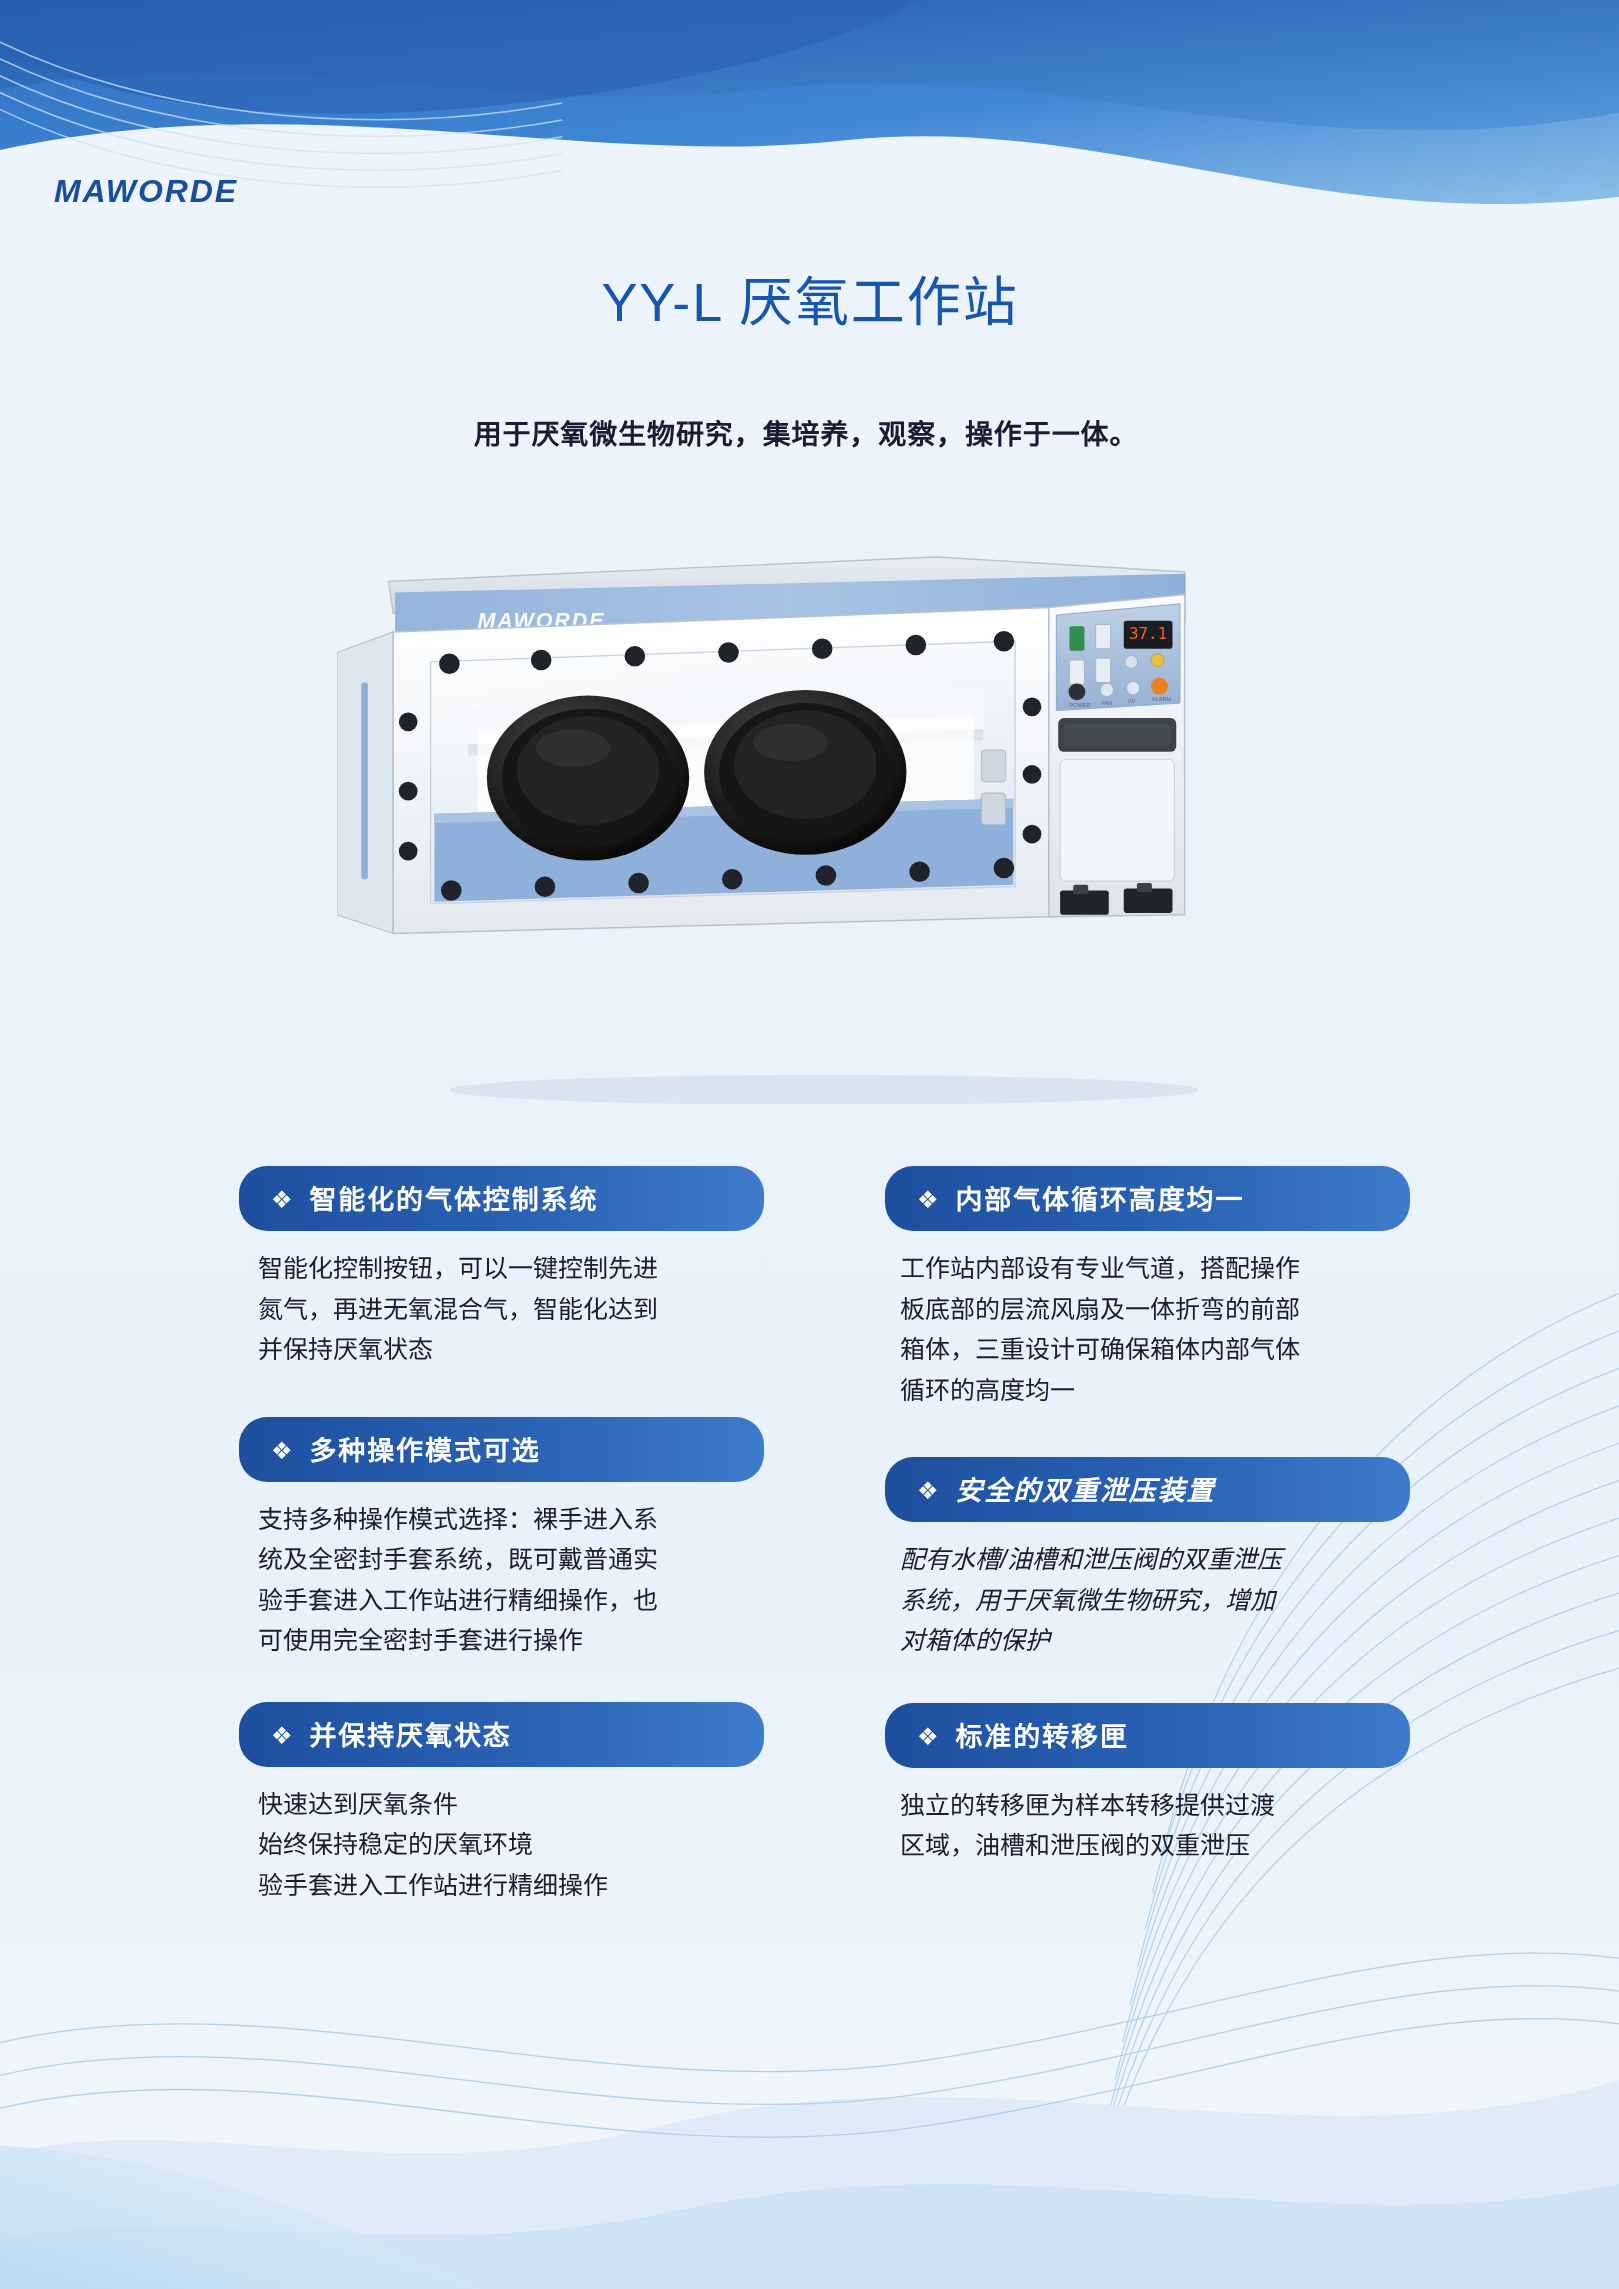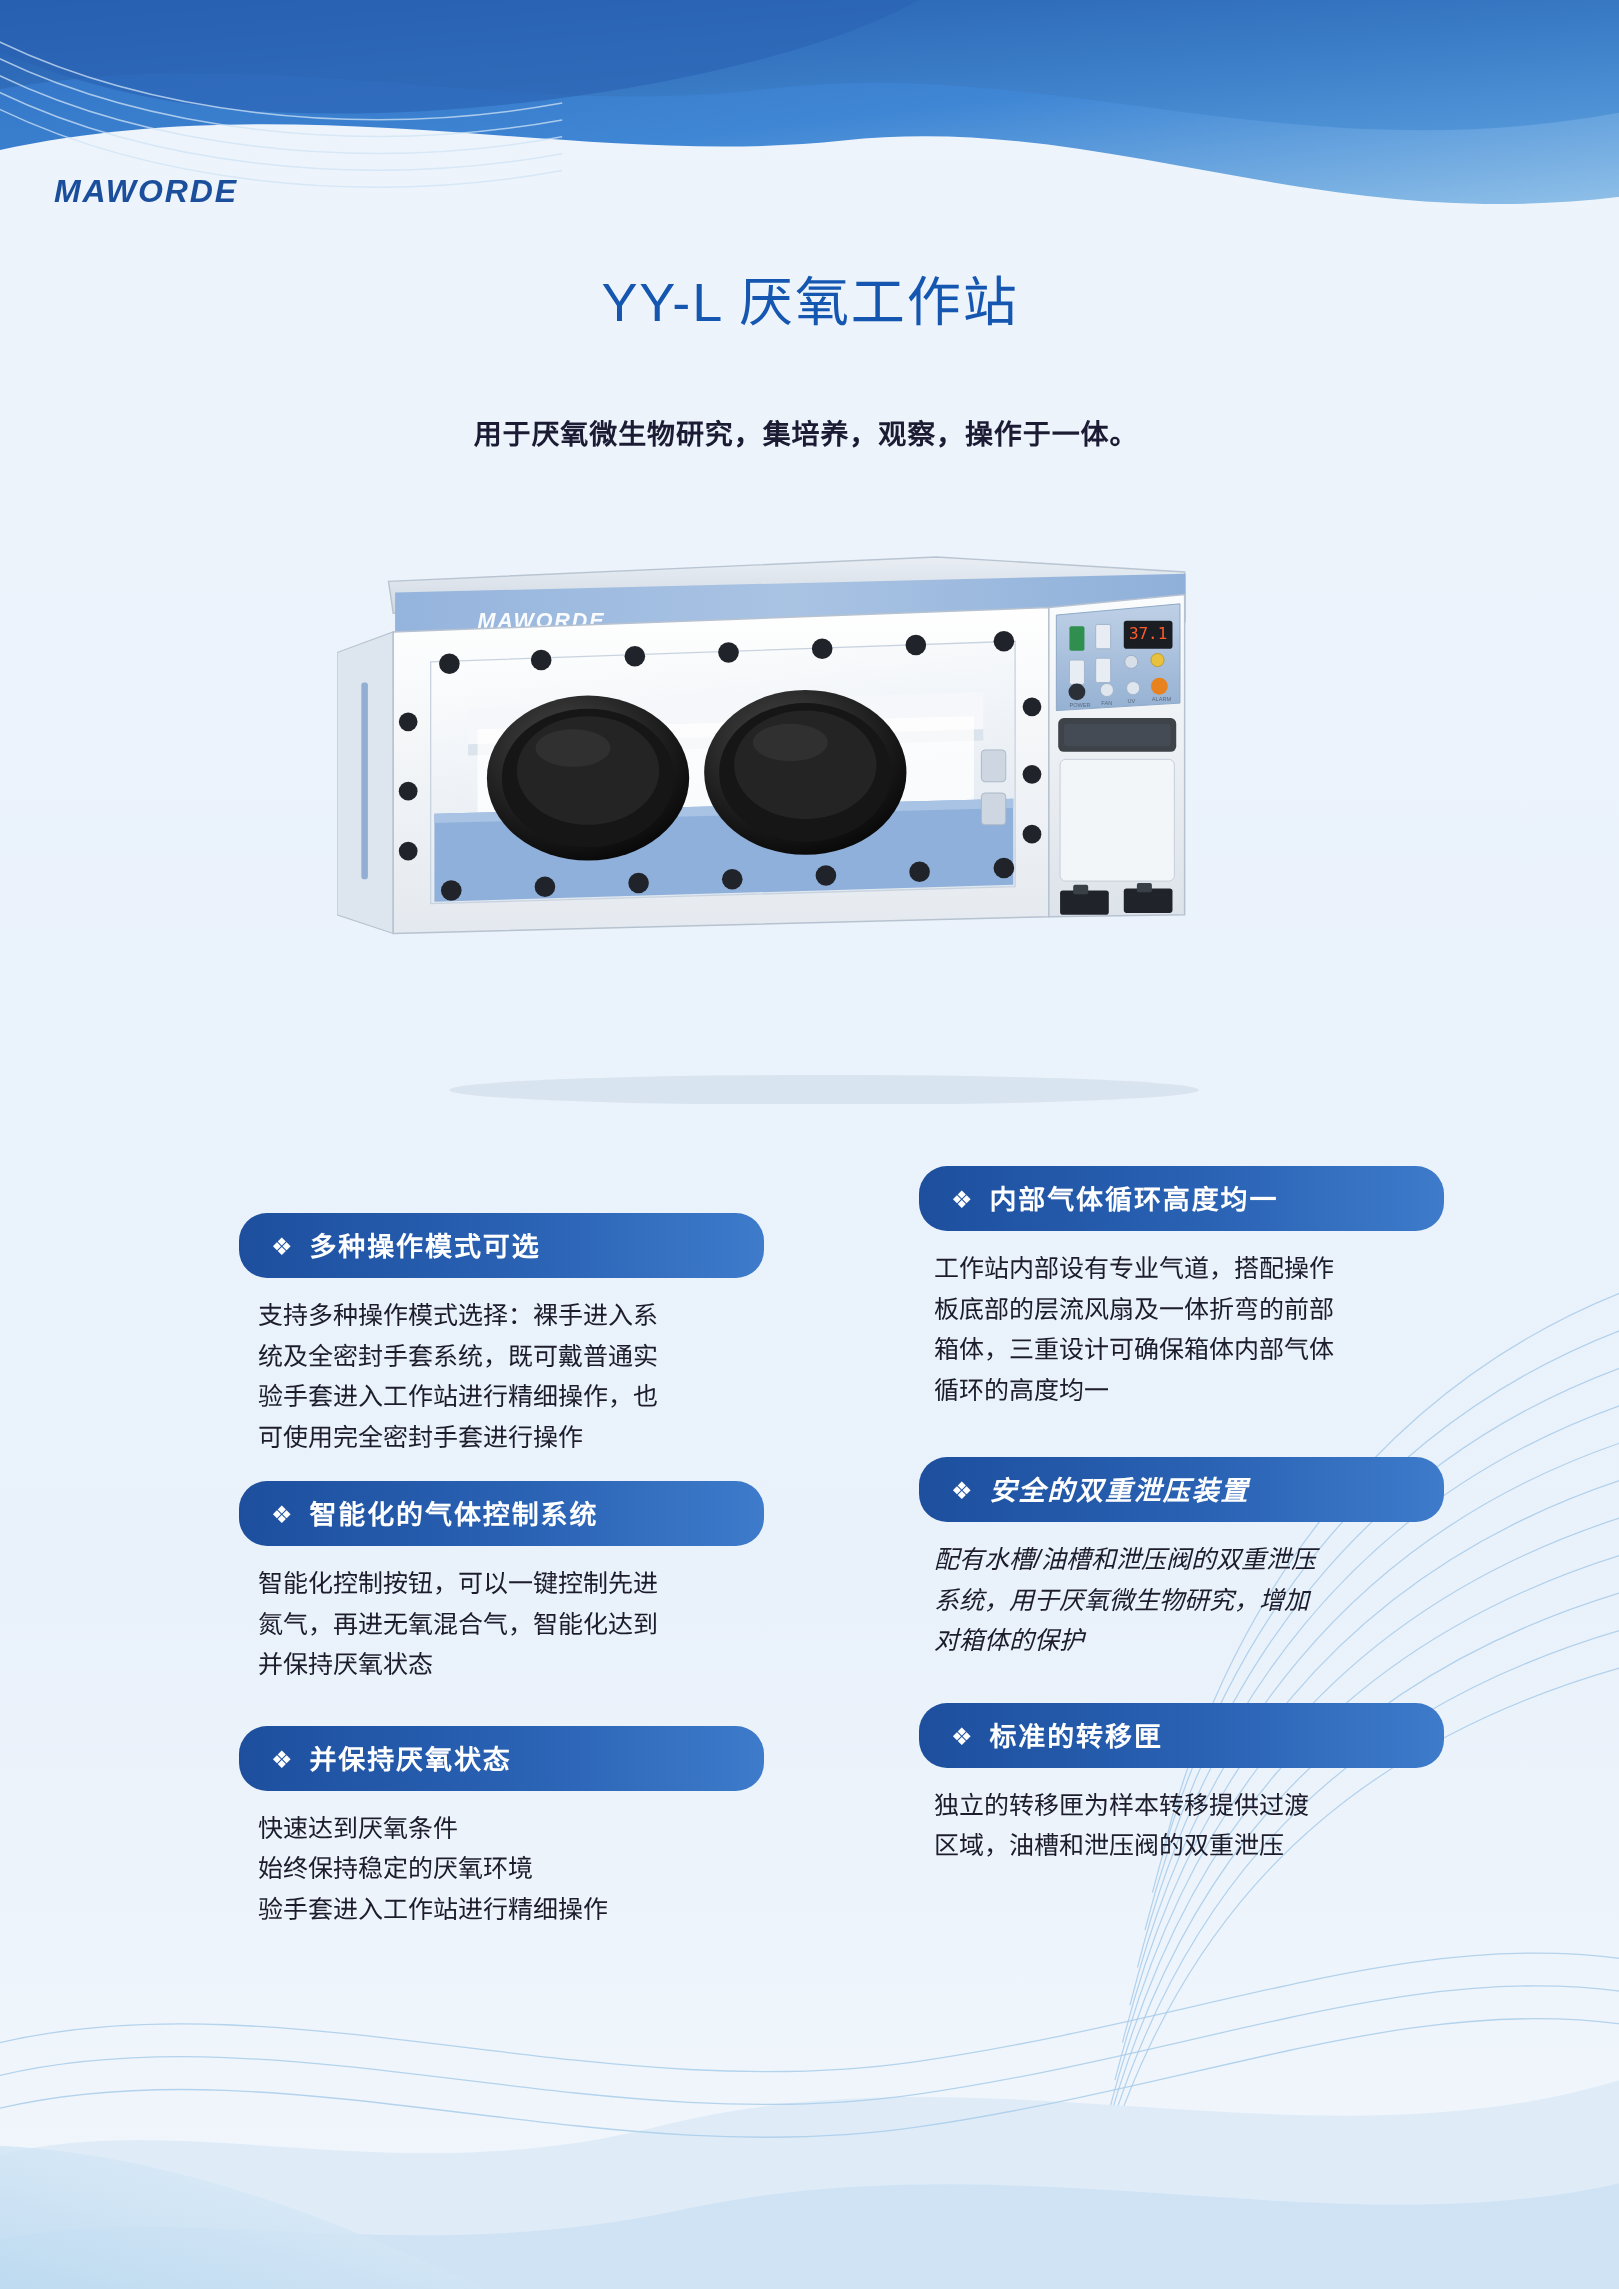--- a/index.html
+++ b/index.html
@@ -78,21 +78,21 @@
     position: absolute;
     left: 239px;
     top: 1166px;
     width: 1227px;
   }
   .col {
     position: absolute;
     width: 562px;
   }
   .col-left { left: 0; }
-  .col-right { left: 680px; }
+  .col-right { left: 646px; }
 
   .feature { margin-bottom: 24px; }
 
   .pill {
     display: inline-block;
     min-width: 525px;
     box-sizing: border-box;
     background: linear-gradient(90deg, #1d4f9e 0%, #2a62b4 55%, #3e7bcb 100%);
     color: #ffffff;
     border-radius: 28px;
@@ -322,39 +322,39 @@
       <rect x="786" y="366" width="16" height="10" rx="2" fill="#3a4048"></rect>
       <rect x="840" y="370" width="52" height="26" rx="3" fill="#20242a"></rect>
       <rect x="854" y="364" width="16" height="10" rx="2" fill="#3a4048"></rect>
     </svg>
   </div>
 
   <div class="features">
 
     <div class="col col-left">
 
+      <div class="feature">
+        <div class="pill">
+          <span class="dia">❖</span><span class="ptext">智能化的气体控制系统</span>
+        </div>
+        <div class="body-text">智能化控制按钮，可以一键控制先进
+氮气，再进无氧混合气，智能化达到
+并保持厌氧状态</div>
+      </div>
+
       <div class="feature" style="margin-top:47px;">
         <div class="pill">
           <span class="dia">❖</span><span class="ptext">多种操作模式可选</span>
         </div>
         <div class="body-text">支持多种操作模式选择：裸手进入系
 统及全密封手套系统，既可戴普通实
 验手套进入工作站进行精细操作，也
 可使用完全密封手套进行操作</div>
       </div>
 
-      <div class="feature">
-        <div class="pill">
-          <span class="dia">❖</span><span class="ptext">智能化的气体控制系统</span>
-        </div>
-        <div class="body-text">智能化控制按钮，可以一键控制先进
-氮气，再进无氧混合气，智能化达到
-并保持厌氧状态</div>
-      </div>
-
       <div class="feature" style="margin-top:41px;">
         <div class="pill">
           <span class="dia">❖</span><span class="ptext">并保持厌氧状态</span>
         </div>
         <div class="body-text">快速达到厌氧条件
 始终保持稳定的厌氧环境
 验手套进入工作站进行精细操作</div>
       </div>
 
     </div>

